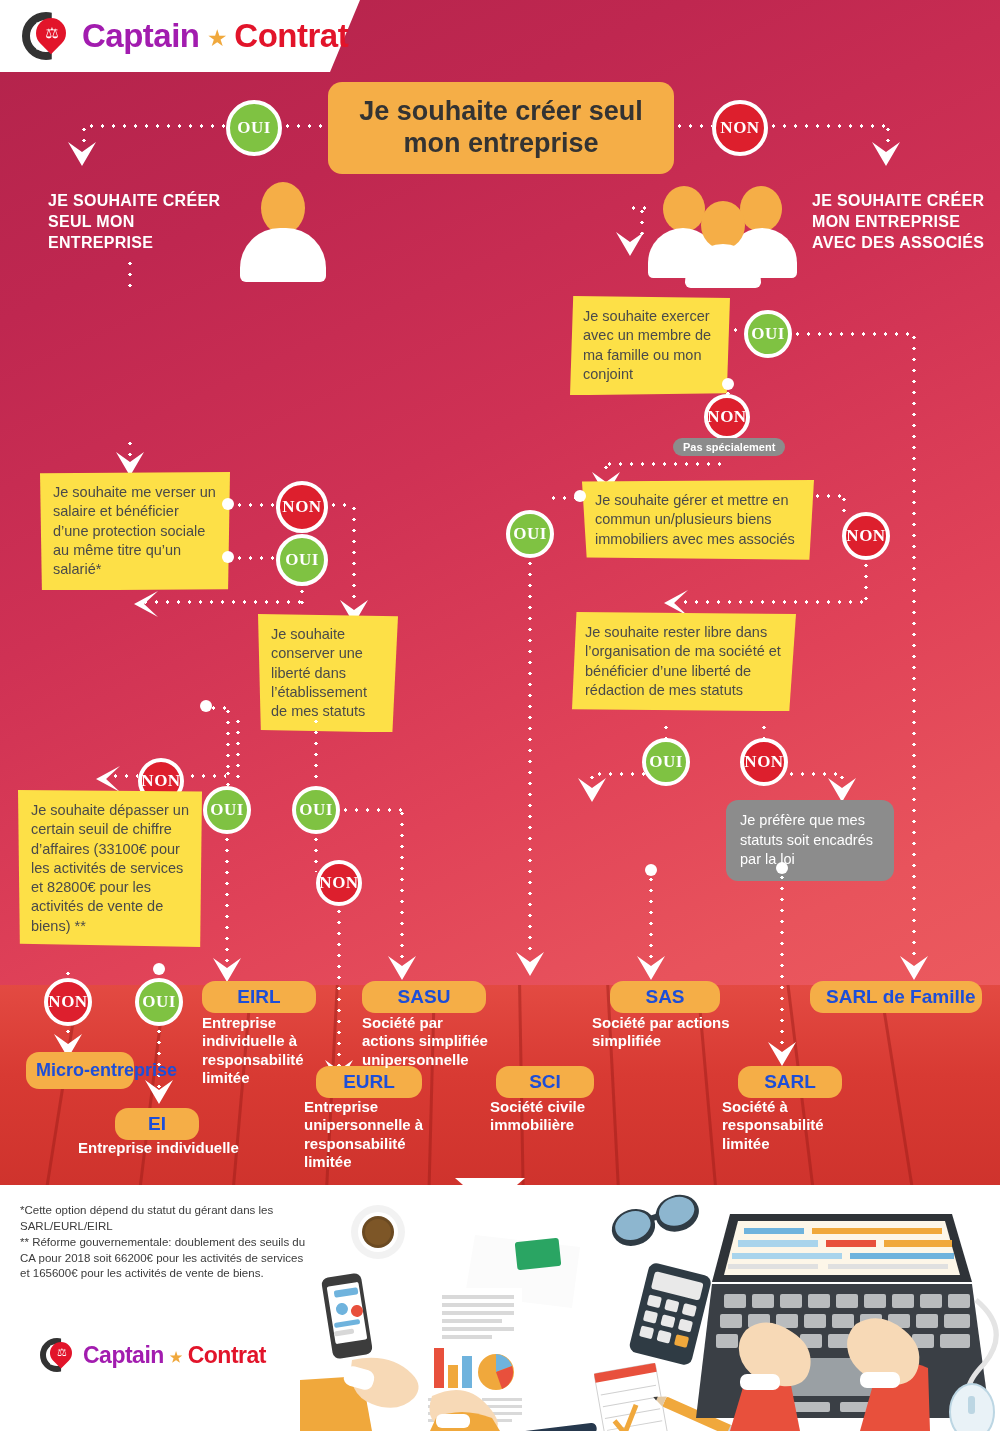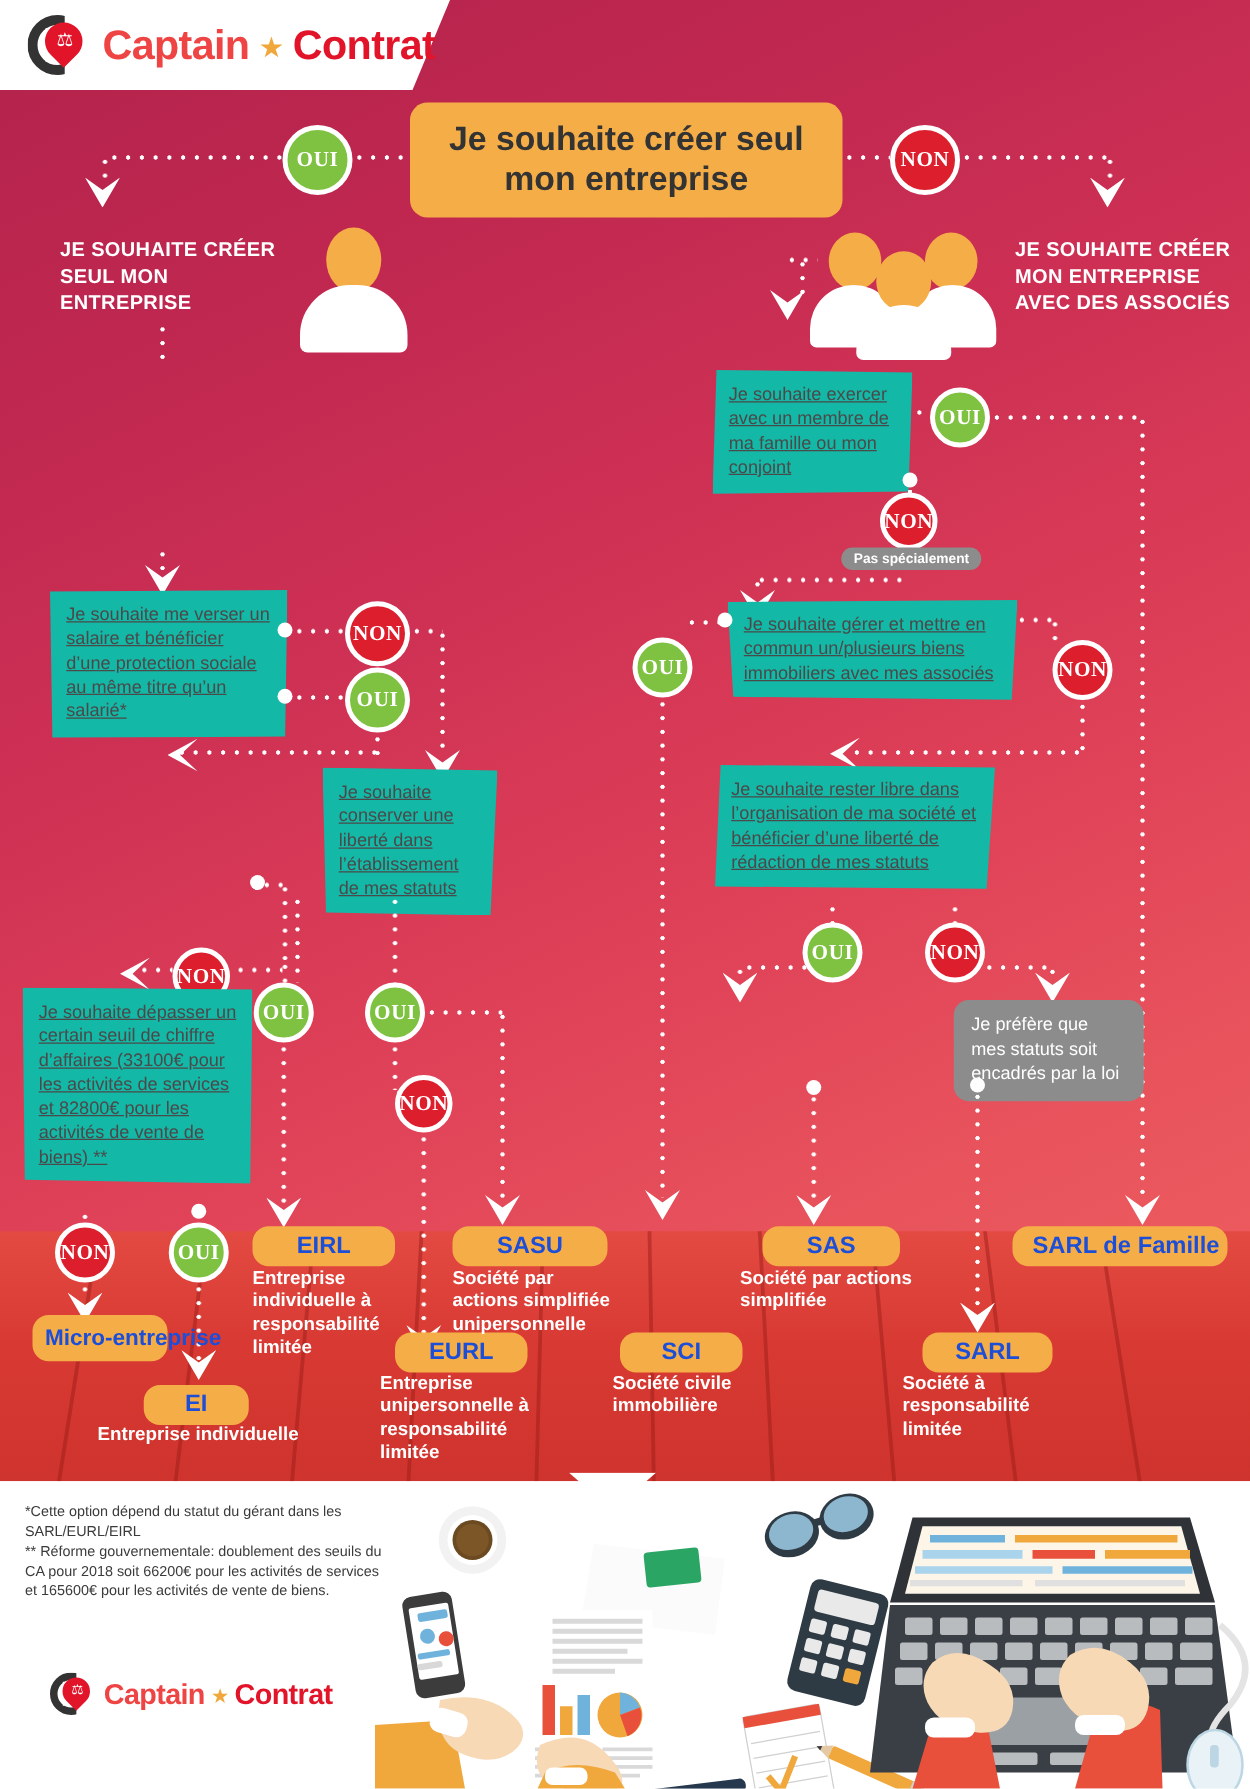--- a/index.html
+++ b/index.html
@@ -50,21 +50,21 @@
   }
   .logo-pin {
     position:absolute; left:14px; top:6px; width:30px; height:30px;
     background:#e2142a; border-radius:50% 50% 50% 0; transform: rotate(-45deg);
   }
   .logo-scale {
     position:absolute; left:22px; top:13px; width:16px; height:16px; color:#ffffff;
     font-size:15px; line-height:16px; text-align:center; transform: none;
   }
   .logo-text { margin-left:12px; font-size:33px; font-weight:bold; letter-spacing:-0.5px; }
-  .logo-text .cap { color:#ef4444;text-align:right; }
+  .logo-text .cap { color:#a21caf;text-align:right; }
   .logo-text .star { color:#f0a83c; font-size:20px; vertical-align:middle; }
   .logo-text .con { color:#e2142a; }
 
   
   .footer-logo { position:absolute; left:40px; top:1338px; display:flex; align-items:center; }
   .footer-logo .logo-mark { width:34px; height:34px; }
   .footer-logo .logo-c { width:34px;height:34px; border-width:6px; }
   .footer-logo .logo-pin { left:10px; top:4px; width:22px; height:22px; }
   .footer-logo .logo-scale { left:16px; top:9px; font-size:11px; line-height:11px; width:12px;height:12px;}
   .footer-logo .logo-text { font-size:23px; margin-left:9px; }
@@ -82,22 +82,22 @@
   }
   .badge.oui { background:#7fc242; }
   .badge.non { background:#dd1f2d; }
 
   .headline {
     position:absolute; color:#ffffff; font-weight:bold; font-size:16px;
     line-height:1.32; letter-spacing:0.3px;
   }
 
   .wbox {
-    position:absolute; background:#14b8a6; color:#4a4a4a;
-    font-size:14.5px; line-height:1.33; padding:11px 13px;text-decoration:underline;
+    position:absolute; background:#fde047; color:#4a4a4a;
+    font-size:14.5px; line-height:1.33; padding:11px 13px;
   }
   .gbox {
     position:absolute; background:#8c8c8c; color:#ffffff; border-radius:12px;
     font-size:14.5px; line-height:1.35; padding:11px 14px;
   }
   .gbox b { font-weight:bold; }
 
   .greypill {
     position:absolute; background:#8c8c8c; color:#ffffff; border-radius:9px;
     font-size:11px; padding:3px 10px; font-weight:bold;
@@ -321,21 +321,21 @@
   <div class="dline-v" style="left:762px; top:722px; height:18px;"></div>
   <div class="badge non" style="left:740px; top:738px; width:48px; height:48px;">NON</div>
   <div class="dline-h" style="left:786px; top:772px; width:56px;"></div>
   <div class="dline-v" style="left:840px; top:772px; height:12px;"></div>
   <div class="arrow-down" style="left:828px; top:778px;"></div>
 
   <div class="dot" style="left:645px; top:864px;"></div>
   <div class="dline-v" style="left:649px; top:874px; height:90px;"></div>
   <div class="arrow-down" style="left:637px; top:956px;"></div>
 
-  <div class="gbox" style="left:726px; top:800px; width:152px;margin-left:37px;">Je préfère que mes statuts soit encadrés par la loi</div>
+  <div class="gbox" style="left:726px; top:800px; width:168px;">Je préfère que mes statuts soit encadrés par la loi</div>
   <div class="dot" style="left:776px; top:862px;"></div>
   <div class="dline-v" style="left:780px; top:872px; height:182px;"></div>
   <div class="arrow-down" style="left:768px; top:1042px;"></div>
 
   <div class="chip" style="left:26px; top:1052px; width:108px; font-size:18px; line-height:1.15; padding:8px 10px;">Micro-entreprise</div>
 
   <div class="chip" style="left:115px; top:1108px; width:84px;">EI</div>
   <div class="chip-sub" style="left:78px; top:1139px; width:200px;">Entreprise individuelle</div>
 
   <div class="chip" style="left:202px; top:981px; width:114px;">EIRL</div>

